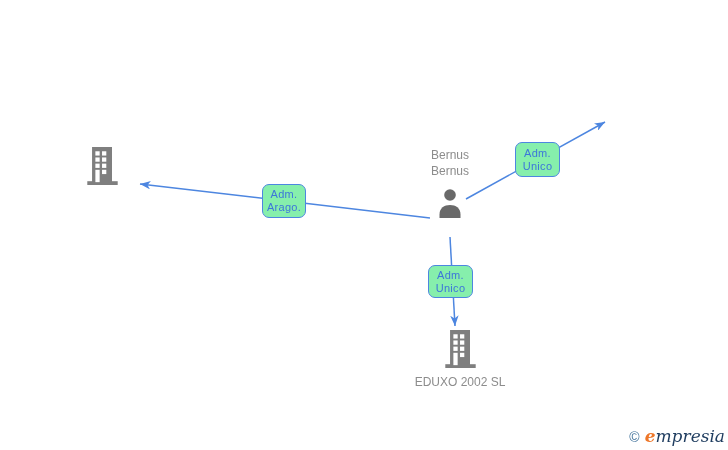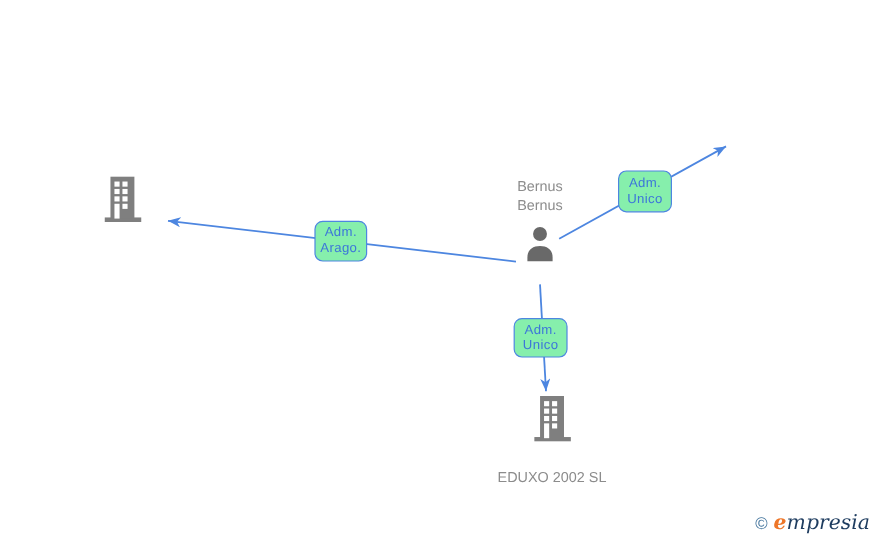--- a/index.html
+++ b/index.html
@@ -116,21 +116,21 @@
       <rect class="bld-gray" x="6" y="0" width="21" height="37"></rect>
       <rect class="win" x="9.5" y="4.5" width="4.5" height="4.5"></rect>
       <rect class="win" x="16.5" y="4.5" width="4.5" height="4.5"></rect>
       <rect class="win" x="9.5" y="11" width="4.5" height="4.5"></rect>
       <rect class="win" x="16.5" y="11" width="4.5" height="4.5"></rect>
       <rect class="win" x="9.5" y="17.5" width="4.5" height="4.5"></rect>
       <rect class="win" x="16.5" y="17.5" width="4.5" height="4.5"></rect>
       <rect class="win" x="16.5" y="24" width="4.5" height="4.5"></rect>
       <rect class="win" x="9.5" y="24" width="4.5" height="13"></rect>
     </svg>
-    <div class="node-label" style="margin-top:22px;">EDUXO 2002 SL</div>
+    <div class="node-label" style="margin-top:6px;">EDUXO 2002 SL</div>
   </div>
 
   <div class="watermark">
     <span class="wm-copy">©</span>
     <span class="wm-brand"><span class="wm-e">e</span><span class="wm-rest">mpresia</span></span>
   </div>
 
 </div>
 
 </body></html>

